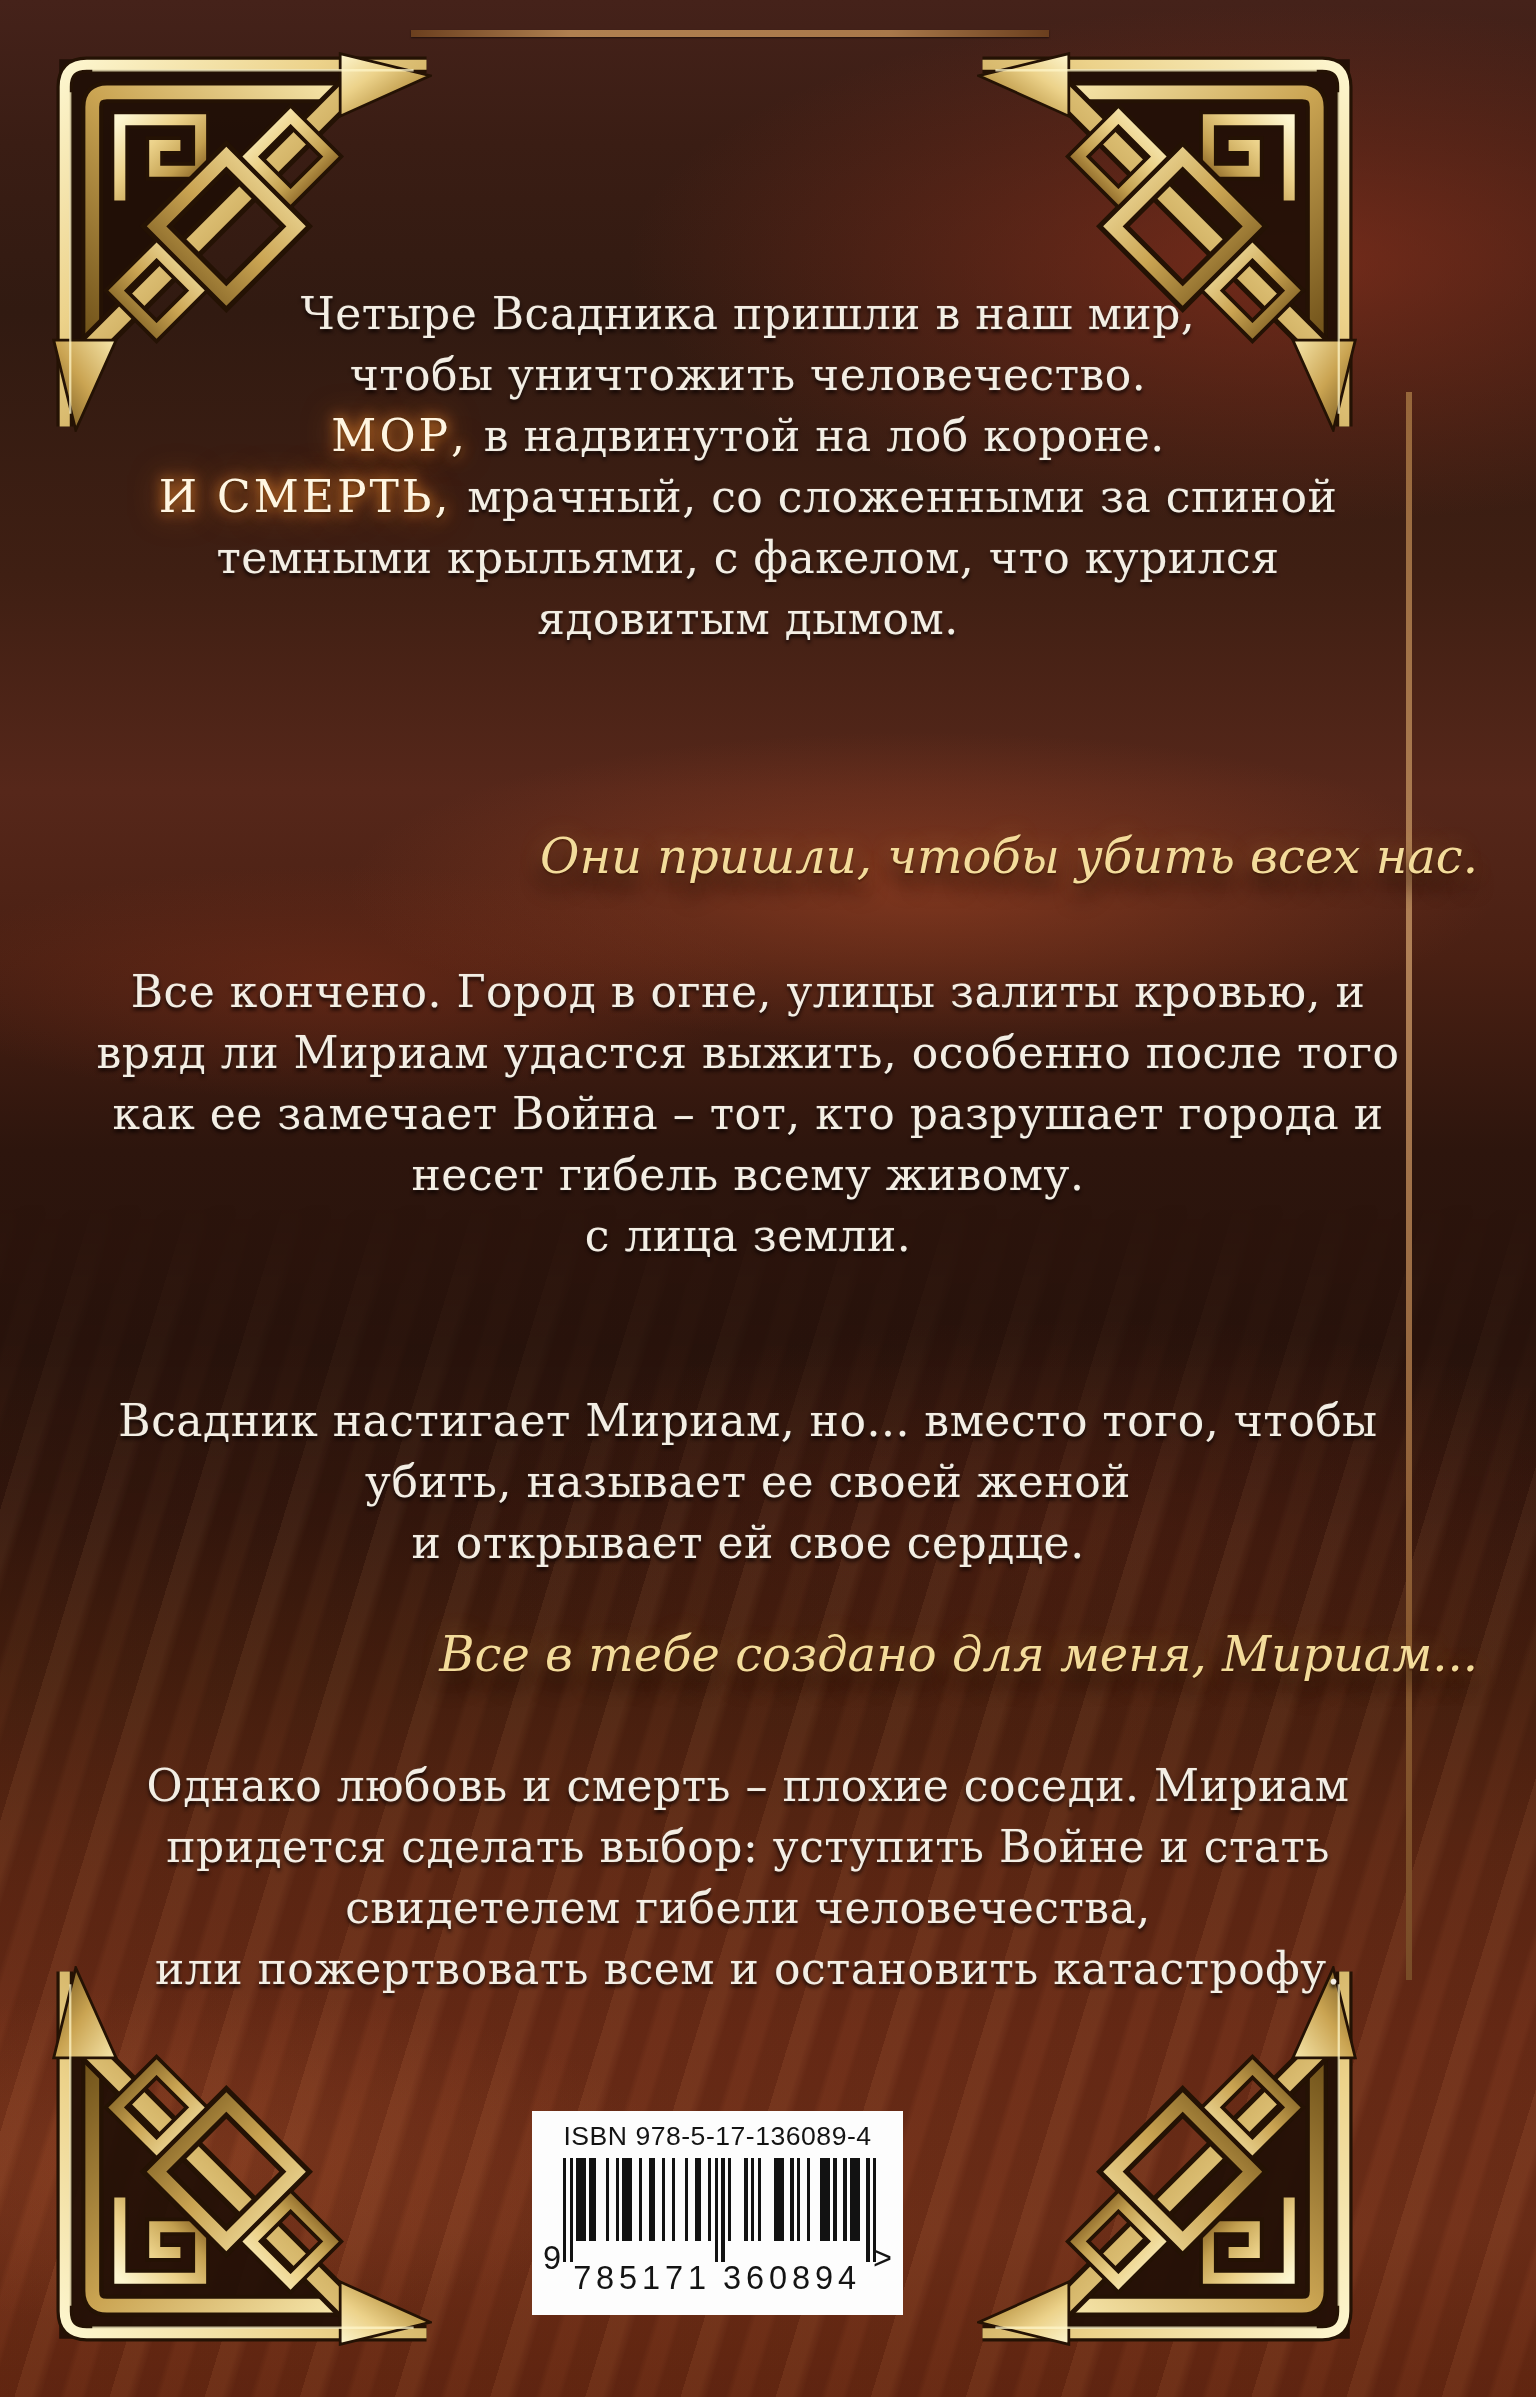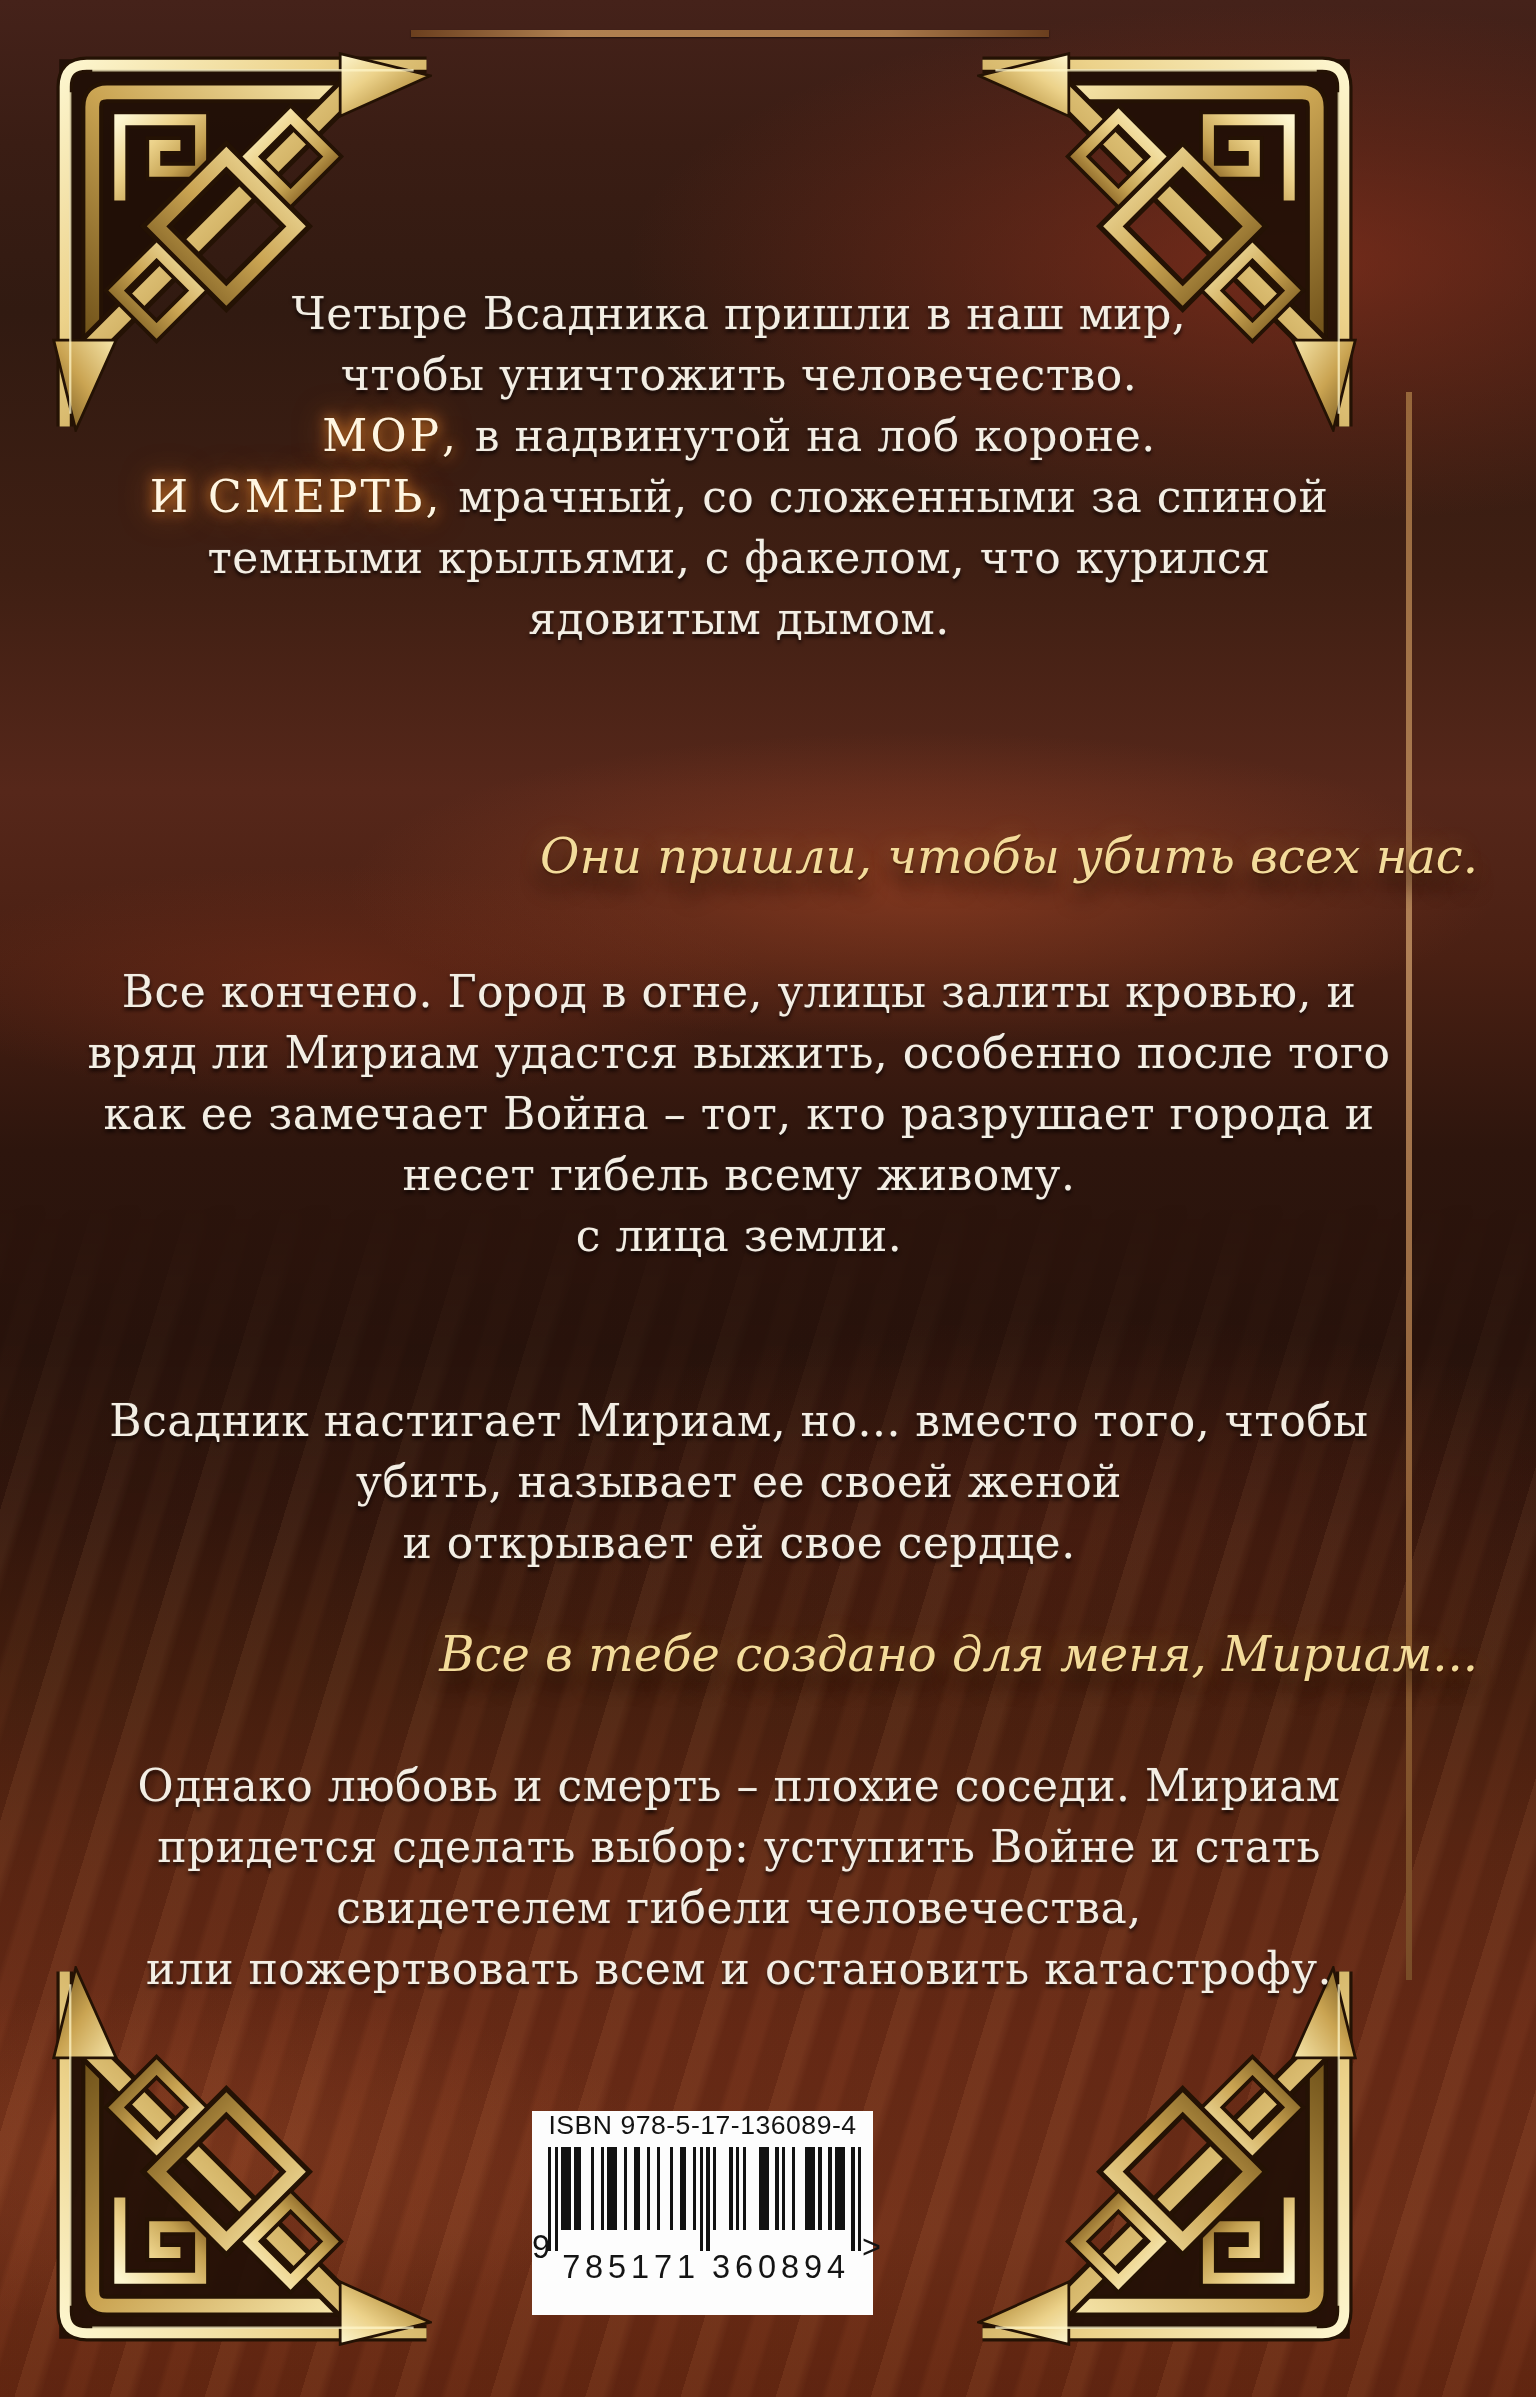--- a/index.html
+++ b/index.html
@@ -39,42 +39,42 @@
     position:absolute;left:1406px;top:392px;width:5.9px;height:1588px;
     background:linear-gradient(180deg,#9a6a3c,#b5855a 35%,#8a5a30 80%,#7a4e28);
     opacity:.95;
   }
   .corner{position:absolute;width:404px;height:404px;pointer-events:none;}
   .corner.tl{left:27.6px;top:27.6px;}
   .corner.tr{left:977px;top:27.6px;transform:scaleX(-1);}
   .corner.bl{left:27.6px;top:1966px;transform:scaleY(-1);}
   .corner.br{left:977px;top:1966px;transform:scale(-1,-1);}
 
-  .tblock{position:absolute;left:0;width:1478px;text-align:center;}
+  .tblock{position:absolute;left:9px;width:1478px;text-align:center;}
   .line{
     font-size:44px;line-height:61px;letter-spacing:0.5px;
     color:#f3eee4;
     text-shadow:0 3px 3.9px rgba(10,2,0,.85), 0 0 2px rgba(255,255,255,.18);
     white-space:nowrap;
   }
   .hm{
     letter-spacing:3px;color:#fff6e2;
     text-shadow:0 0 13.8px rgba(255,150,50,.95), 0 0 31.5px rgba(255,130,40,.65), 0 2px 3px rgba(0,0,0,.6);
   }
   .hm:not(:empty){margin-right:15.8px;}
   .quote{
     position:absolute;left:0;width:1478px;text-align:right;
     font-style:italic;font-size:48px;line-height:61px;
     color:#f3dc9b;white-space:nowrap;
     text-shadow:0 13.8px 19.7px rgba(20,5,0,.95), 0 0 21.7px rgba(255,190,90,.35), 0 2px 2px rgba(60,20,5,.6);
   }
 
   .barcode{
-    position:absolute;left:532px;top:2111px;width:341px;height:204px;
-    background:#fdfdfd;box-sizing:border-box;padding-top:0;
+    position:absolute;left:532px;top:2111px;width:371px;height:204px;
+    background:#fdfdfd;box-sizing:border-box;padding-top:11px;
     font-family:"Liberation Sans", sans-serif;color:#141414;
   }
   .isbn{font-size:26.6px;letter-spacing:0.5px;text-align:center;line-height:29.6px;}
   .bars{width:309px;height:104px;margin:6.9px auto 0;font-size:0;white-space:nowrap;text-align:left;}
   .m{display:inline-block;width:3.3px;height:83px;vertical-align:top;}
   .m.b{background:#121212;}
   .m.g{height:104px;}
   .nums{
     display:flex;justify-content:space-between;align-items:flex-start;
     width:349px;margin:-21.7px auto 0;font-size:32.5px;line-height:35px;

